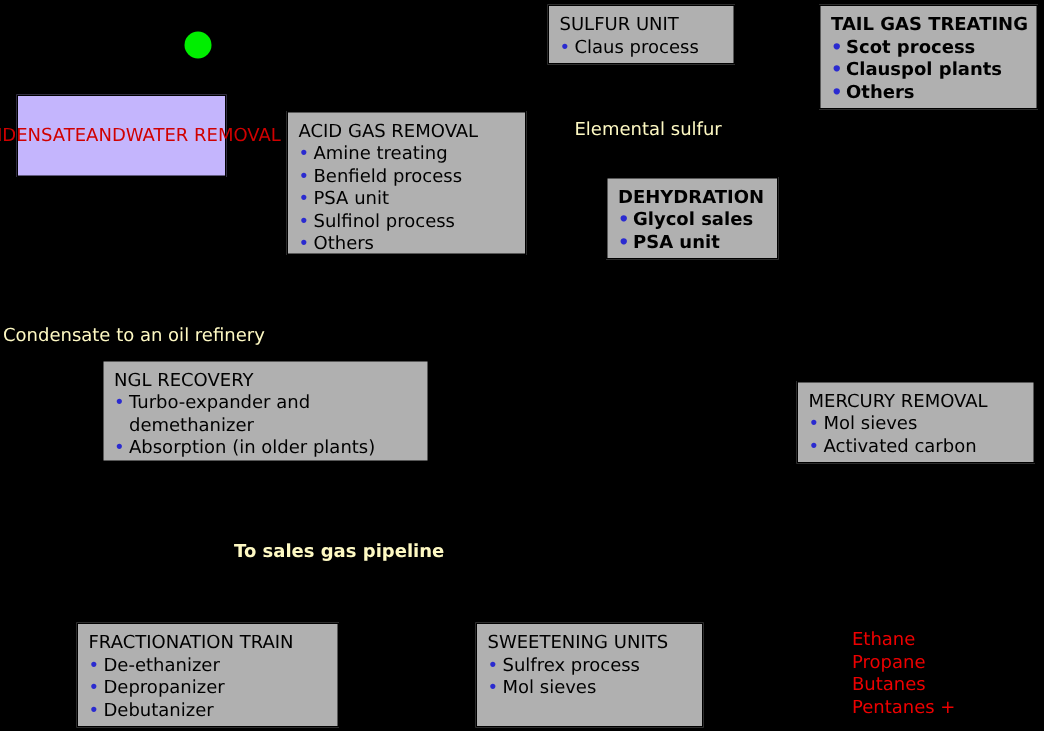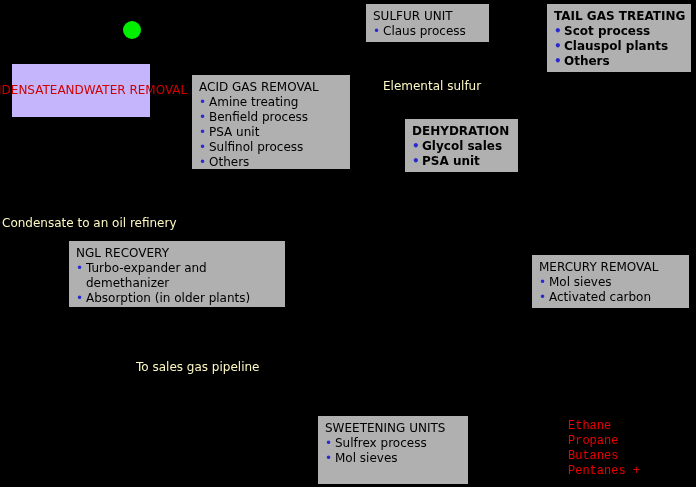--- a/index.html
+++ b/index.html
@@ -72,21 +72,20 @@
     white-space: pre;
   }
   .red-list {
     position: absolute;
     color: #ee0000;
     font-size: 12px;
     line-height: 15px;
   }
   .red-list div {
     white-space: pre;
-    font-family: Liberation Mono, monospace;
   }
   .dot {
     position: absolute;
     width: 18px;
     height: 18px;
     border-radius: 50%;
     background: #00ee00;
   }
 </style>
 </head>
@@ -152,22 +151,30 @@
 
 
   <div class="box" style="left:531px; top:254px; width:159px; height:55px;">
     <div class="box-title">MERCURY REMOVAL</div>
     <ul>
       <li>Mol sieves</li>
       <li>Activated carbon</li>
     </ul>
   </div>
 
-  <div class="red-label" style="left:136px; top:360px;">To sales gas pipeline</div>
+  <div class="red-label" style="left:156px; top:360px;font-weight:bold;">To sales gas pipeline</div>
 
+  <div class="box" style="left:51px; top:415px; width:175px; height:70px;">
+    <div class="box-title">FRACTIONATION TRAIN</div>
+    <ul>
+      <li>De-ethanizer</li>
+      <li>Depropanizer</li>
+      <li>Debutanizer</li>
+    </ul>
+  </div>
 
   <div class="box" style="left:317px; top:415px; width:152px; height:70px;">
     <div class="box-title">SWEETENING UNITS</div>
     <ul>
       <li>Sulfrex process</li>
       <li>Mol sieves</li>
     </ul>
   </div>
 
   <div class="red-list" style="left:568px; top:419px;">

